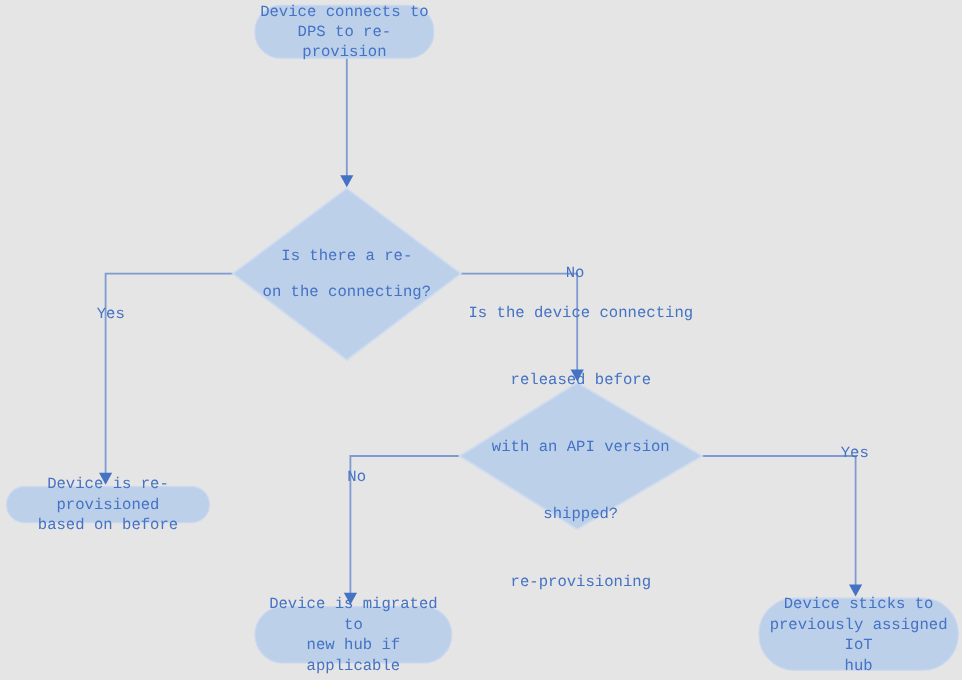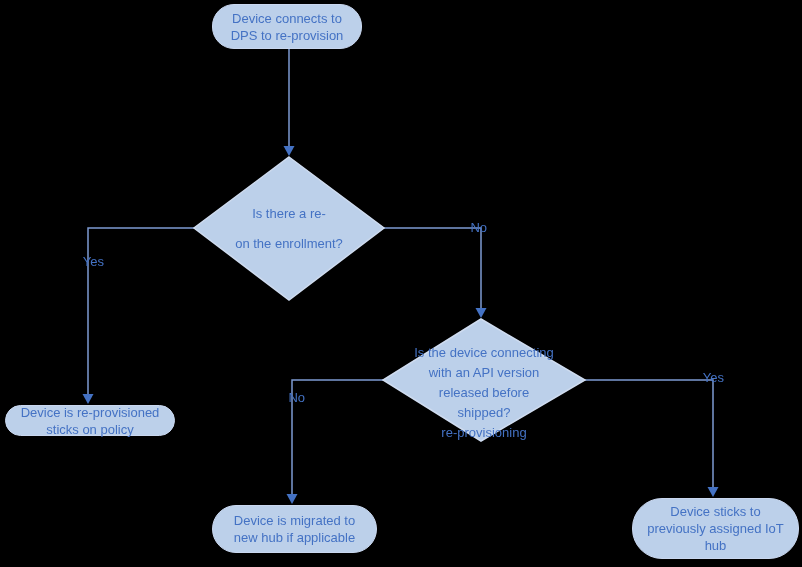--- a/index.html
+++ b/index.html
@@ -1,21 +1,21 @@
 <!DOCTYPE html>
 <html><head>
 <meta charset="utf-8">
 <style>
   html, body { margin: 0; padding: 0; background: #ffffff; }
   .canvas {
     position: relative;
     width: 802px;
     height: 567px;
-    background: #000000;
-    font-family: Liberation Sans, sans-serif;
+    background: #e5e5e5;
+    font-family: Liberation Mono, monospace;
     overflow: hidden;
   }
   .layer {
     position: absolute;
     left: 0; top: 0;
   }
   .node {
     position: absolute;
     box-sizing: border-box;
     background: #bcd0ea;
@@ -69,42 +69,42 @@
     <polygon points="481,319 585,380 481,441 383,380" fill="#bcd0ea" stroke="#cfdcf0" stroke-width="1.5"></polygon>
   </svg>
 
   <div class="node" style="left:212px; top:4px; width:150px; height:45px; border-radius:22px;">
     <div>Device connects to</div>
     <div>DPS to re-provision</div>
   </div>
 
   <div class="diamond-text" style="left:194px; top:200px; width:190px; height:57px; line-height:19px;gap:11px;">
     <div>Is there a re-</div>
-    <div>on the enrollment?</div>
+    <div>on the connecting?</div>
   </div>
 
   <div class="node" style="left:5px; top:405px; width:170px; height:31px; border-radius:24px;">
     <div>Device is re-provisioned</div>
-    <div>sticks on policy</div>
+    <div>based on before</div>
   </div>
 
-  <div class="diamond-text" style="left:381px; top:343px; width:206px; height:100px; line-height:20px;">
+  <div class="diamond-text" style="left:381px; top:323px; width:206px; height:100px; line-height:20px;gap:36px;">
     <div>Is the device connecting</div>
+    <div>released before</div>
     <div>with an API version</div>
-    <div>released before</div>
     <div>shipped?</div>
     <div>re-provisioning</div>
   </div>
 
   <div class="node" style="left:212px; top:505px; width:165px; height:48px; border-radius:24px;">
     <div>Device is migrated to</div>
     <div>new hub if applicable</div>
   </div>
 
-  <div class="node" style="left:632px; top:498px; width:167px; height:61px; border-radius:30px;text-align:right;">
+  <div class="node" style="left:632px; top:498px; width:167px; height:61px; border-radius:30px;">
     <div>Device sticks to</div>
     <div>previously assigned IoT</div>
     <div>hub</div>
   </div>
 
   <div class="edge-label" style="left:68px; top:254px; width:36px;">Yes</div>
   <div class="edge-label" style="left:459px; top:220px; width:28px;">No</div>
   <div class="edge-label" style="left:277px; top:390px; width:28px;">No</div>
   <div class="edge-label" style="left:688px; top:370px; width:36px;">Yes</div>
 

